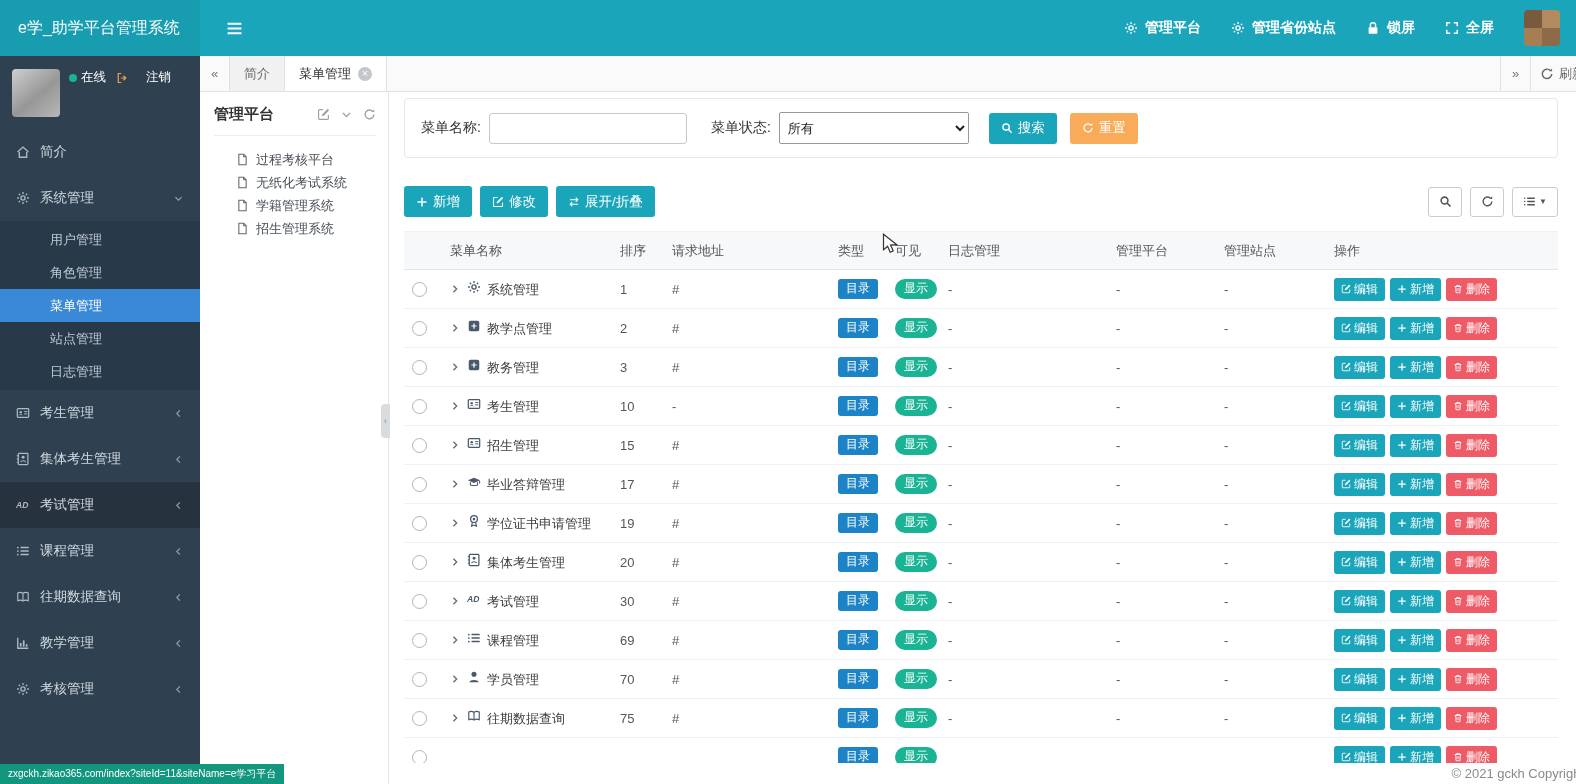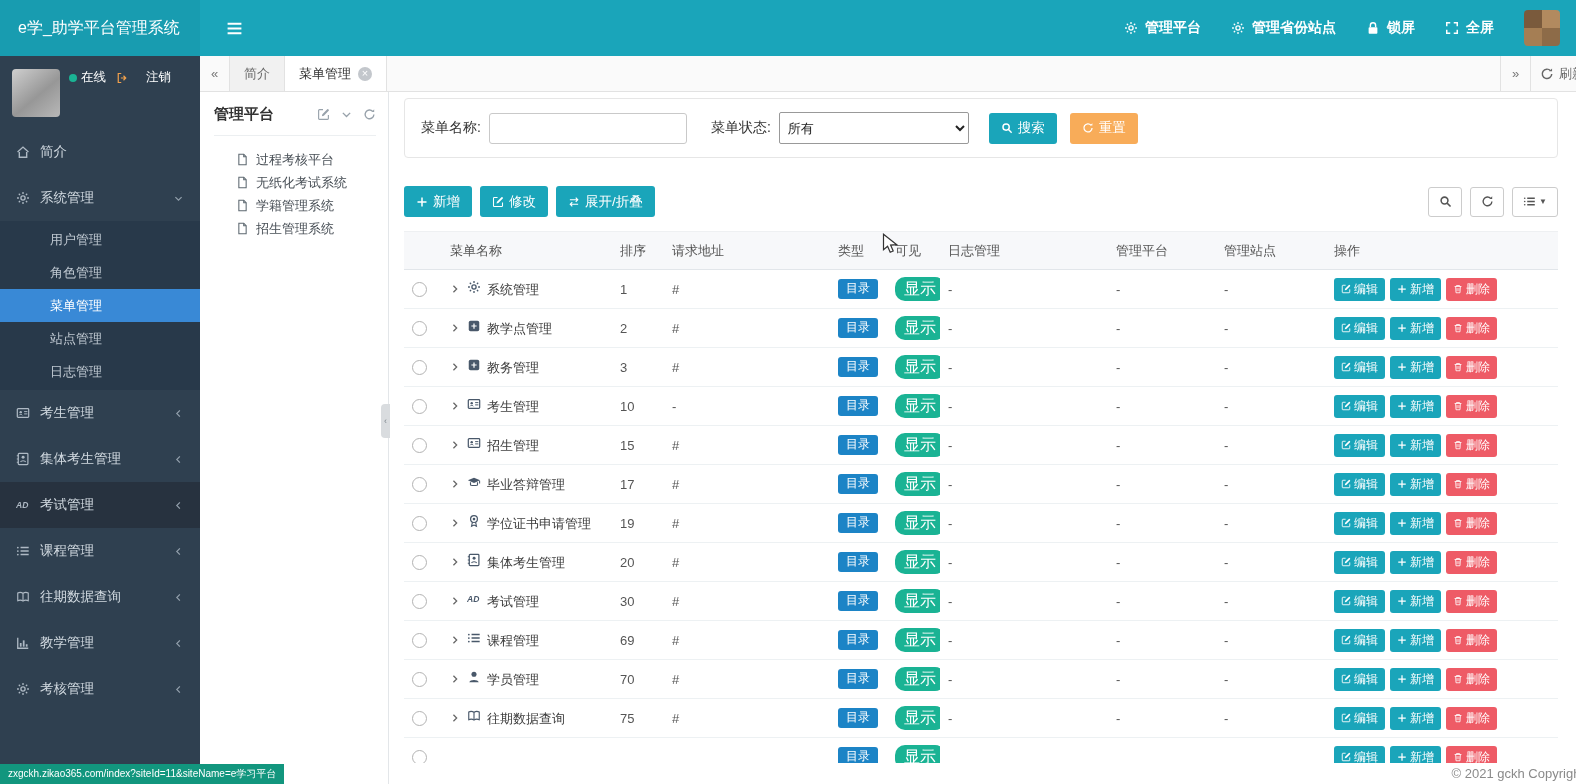--- a/index.html
+++ b/index.html
@@ -99,21 +99,21 @@
   thead th{height:38px;background:#f7f8fa;border-bottom:1px solid #e2e6ea;border-top:1px solid #eef0f2;
     text-align:left;padding:0 8px;font-weight:normal;color:#555;font-size:13px;white-space:nowrap}
   tbody td{height:39px;border-bottom:1px solid #edf1f3;padding:0 8px;white-space:nowrap;overflow:hidden}
   .radio{display:inline-block;width:15px;height:15px;border:1px solid #b3b3b3;border-radius:50%;
     background:#fff;vertical-align:middle;cursor:pointer}
   .td-name .caret{color:#666;font-size:10px;margin-right:7px}
   .td-name .rowico{color:#49586a;font-size:14px;margin-right:6px}
   .row-name{color:#3c3c3c}
   .badge-dir{display:inline-block;background:var(--blue);color:#fff;font-size:12px;padding:3px 8px;
     border-radius:3px;line-height:1.1}
-  .badge-show{display:inline-block;background:var(--green);color:#fff;font-size:16px;padding:3px 9px;
+  .badge-show{display:inline-block;background:var(--green);color:#fff;font-size:12px;padding:3px 9px;
     border-radius:10px;line-height:1.1}
   .btn-xs{display:inline-flex;align-items:center;gap:3px;height:23px;padding:0 7px;border:none;
     border-radius:3px;color:#fff;font-size:12px;margin-right:5px;cursor:pointer;font-family:inherit;vertical-align:middle}
   .btn-xs.cyan{background:var(--cyan)}
   .btn-xs.red{background:var(--red)}
   .btn-xs .ico{font-size:10px}
   #copyright{position:absolute;right:-8px;bottom:3px;font-size:13px;color:#8a8a8a;white-space:nowrap}
 
   
   #statusbar{position:absolute;left:0;bottom:0;background:var(--statusbar_bg);color:#fff;font-size:10px;

